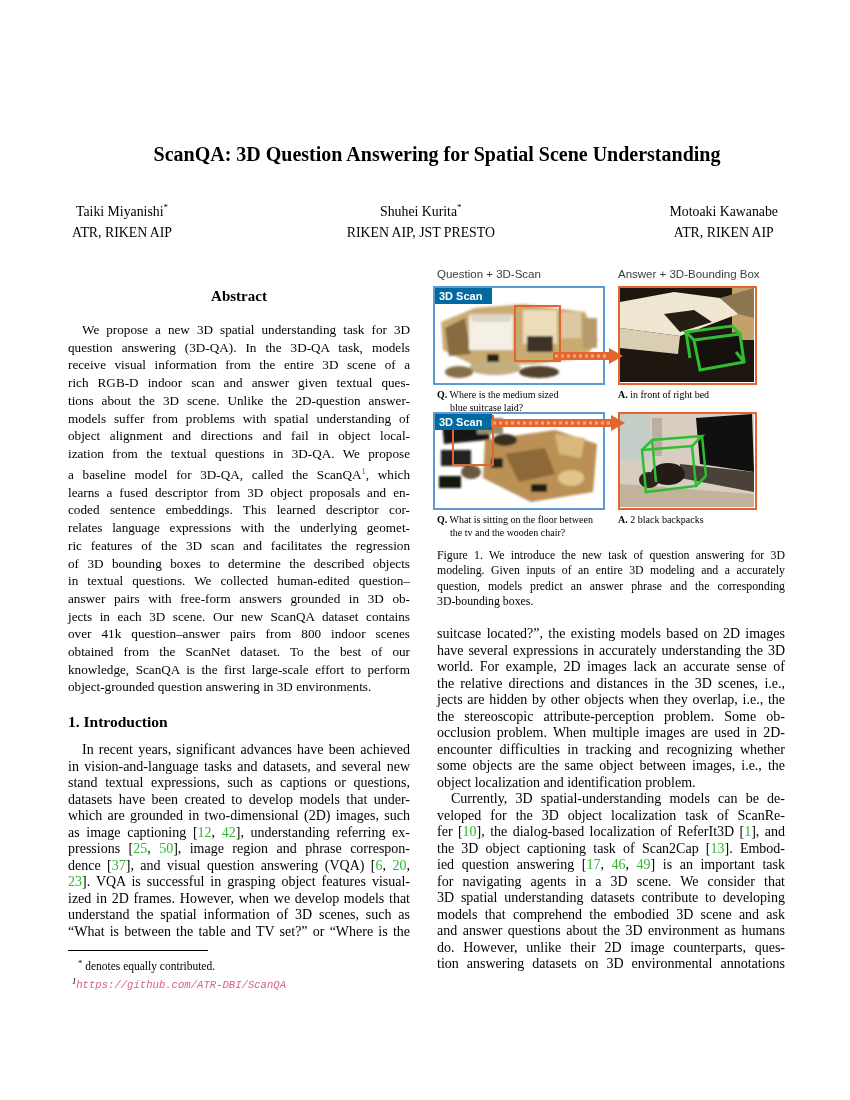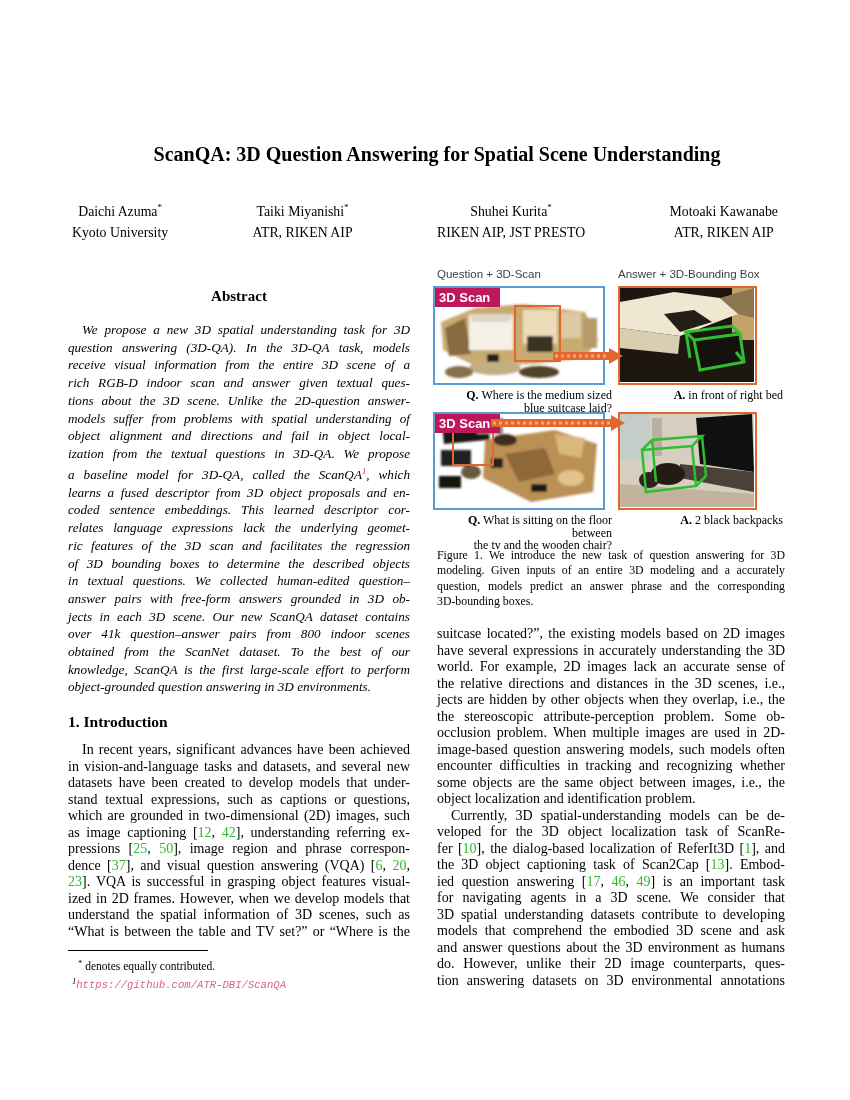--- a/index.html
+++ b/index.html
@@ -9,44 +9,44 @@
          font-size:20px;font-weight:bold;}
   .authors{position:absolute;top:197px;left:72px;width:706px;display:flex;
            justify-content:space-between;}
   .author{text-align:center;font-size:13.8px;line-height:21px;}
   .author sup{font-size:9px;}
   .col{position:absolute;}
   .col-left{left:68px;top:288px;width:342px;}
   .col-right{left:437px;top:268px;width:348px;}
   .sec-heading{font-size:15.5px;font-weight:bold;}
   .abs-heading{text-align:center;font-size:15px;font-weight:bold;margin-bottom:16px;}
-  .abstract .line{font-style:italic;font-size:13.2px;line-height:17.7px;}
+  .abstract .line{font-size:13.2px;line-height:17.7px;}
   .bodytext .line{font-size:14px;line-height:16.5px;}
   .line{text-align:justify;text-align-last:justify;white-space:nowrap;}
   .line.nojust{text-align-last:left;}
   .line.indent{text-indent:14px;}
   .cite{color:#2eb82e;}
   .fnmark{color:#c43c20;font-size:8.5px;}
   .intro-heading{margin-top:17px;margin-bottom:11px;}
   
   .figure{position:relative;height:352px;}
   .fig-label{position:absolute;top:0;font-family:"Liberation Sans",sans-serif;
              font-size:11.5px;color:#3c3c3c;}
   .fig-label.al{left:181px;}
   .imgbox{position:absolute;box-sizing:border-box;overflow:hidden;background:#fff;}
   .scanbox{left:-4px;width:172px;border:2px solid #5b9bd5;}
   .ansbox{left:181px;width:139px;border:2.5px solid #e2662f;}
   .row1{top:18px;height:99px;}
   .row2{top:144px;height:98px;}
-  .scan-badge{position:absolute;top:0;left:0;background:#be185d;color:#fff;
-              font-family:"Liberation Sans",sans-serif;font-size:13px;font-weight:bold;
+  .scan-badge{position:absolute;top:0;left:0;background:#0369a1;color:#fff;
+              font-family:"Liberation Sans",sans-serif;font-size:11px;font-weight:bold;
               padding:2px 10px 2px 4px;z-index:3;}
   .hl-rect{position:absolute;border:2px solid #e2662f;z-index:2;}
   .arrow{position:absolute;z-index:4;}
-  .qa{position:absolute;font-size:12px;line-height:12.6px;text-align:right;}
+  .qa{position:absolute;font-size:10px;line-height:12.6px;}
   .qa .l2{padding-left:13px;}
   .qa b{font-weight:bold;}
   .qa-q{left:0;width:175px;}
   .qa-a{left:181px;width:165px;}
   .qa-row1{top:121px;}
   .qa-row2{top:246px;}
   .fig-caption{position:absolute;top:280px;left:0;width:348px;}
   .fig-caption .line{font-size:11.8px;line-height:15.4px;}
   .paragraph{display:block;}
   
@@ -60,24 +60,20 @@
 </style>
 </head>
 <body>
 
 <div class="page">
 
   <div class="title">ScanQA: 3D Question Answering for Spatial Scene Understanding</div>
 
   <div class="authors">
     <div class="author">
-      <div><span>Daichi Azuma</span><sup>*</sup></div>
-      <div>Kyoto University</div>
-    </div>
-    <div class="author">
       <div><span>Taiki Miyanishi</span><sup>*</sup></div>
       <div>ATR, RIKEN AIP</div>
     </div>
     <div class="author">
       <div><span>Shuhei Kurita</span><sup>*</sup></div>
       <div>RIKEN AIP, JST PRESTO</div>
     </div>
     <div class="author">
       <div><span>Motoaki Kawanabe</span><sup></sup></div>
       <div>ATR, RIKEN AIP</div>
@@ -91,37 +87,37 @@
         <div class="line">question answering (3D-QA). In the 3D-QA task, models</div>
         <div class="line">receive visual information from the entire 3D scene of a</div>
         <div class="line">rich RGB-D indoor scan and answer given textual ques-</div>
         <div class="line">tions about the 3D scene. Unlike the 2D-question answer-</div>
         <div class="line">models suffer from problems with spatial understanding of</div>
         <div class="line">object alignment and directions and fail in object local-</div>
         <div class="line">ization from the textual questions in 3D-QA. We propose</div>
         <div class="line">a baseline model for 3D-QA, called the ScanQA<sup class="fnmark">1</sup>, which</div>
         <div class="line">learns a fused descriptor from 3D object proposals and en-</div>
         <div class="line">coded sentence embeddings. This learned descriptor cor-</div>
-        <div class="line">relates language expressions lack the underlying geomet-</div>
+        <div class="line">relates language expressions with the underlying geomet-</div>
         <div class="line">ric features of the 3D scan and facilitates the regression</div>
         <div class="line">of 3D bounding boxes to determine the described objects</div>
         <div class="line">in textual questions. We collected human-edited question–</div>
         <div class="line">answer pairs with free-form answers grounded in 3D ob-</div>
         <div class="line">jects in each 3D scene. Our new ScanQA dataset contains</div>
         <div class="line">over 41k question–answer pairs from 800 indoor scenes</div>
         <div class="line">obtained from the ScanNet dataset.  To the best of our</div>
         <div class="line">knowledge, ScanQA is the first large-scale effort to perform</div>
         <div class="line nojust">object-grounded question answering in 3D environments.</div>
       </div>
     <div class="sec-heading intro-heading">1. Introduction</div>
     <div class="bodytext paragraph">
         <div class="line indent">In recent years, significant advances have been achieved</div>
         <div class="line">in vision-and-language tasks and datasets, and several new</div>
+        <div class="line">stand textual expressions, such as captions or questions,</div>
         <div class="line">datasets have been created to develop models that under-</div>
-        <div class="line">stand textual expressions, such as captions or questions,</div>
         <div class="line">which are grounded in two-dimensional (2D) images, such</div>
         <div class="line">as image captioning [<span class="cite">12</span>, <span class="cite">42</span>], understanding referring ex-</div>
         <div class="line">pressions [<span class="cite">25</span>, <span class="cite">50</span>], image region and phrase correspon-</div>
         <div class="line">dence [<span class="cite">37</span>], and visual question answering (VQA) [<span class="cite">6</span>, <span class="cite">20</span>,</div>
         <div class="line"><span class="cite">23</span>]. VQA is successful in grasping object features visual-</div>
         <div class="line">ized in 2D frames. However, when we develop models that</div>
         <div class="line">understand the spatial information of 3D scenes, such as</div>
         <div class="line">“What is between the table and TV set?” or “Where is the</div>
       </div>
   </div>
@@ -259,21 +255,20 @@
     </div>
 
     <div class="bodytext paragraph" style="margin-top:6px;">
         <div class="line">suitcase located?”, the existing models based on 2D images</div>
         <div class="line">have several expressions in accurately understanding the 3D</div>
         <div class="line">world.  For example, 2D images lack an accurate sense of</div>
         <div class="line">the relative directions and distances in the 3D scenes, i.e.,</div>
         <div class="line">jects are hidden by other objects when they overlap, i.e., the</div>
         <div class="line">the stereoscopic attribute-perception problem.  Some ob-</div>
         <div class="line">occlusion problem. When multiple images are used in 2D-</div>
-        <div class="line">image-based question answering models, such models often</div>
         <div class="line">encounter difficulties in tracking and recognizing whether</div>
         <div class="line">some objects are the same object between images, i.e., the</div>
         <div class="line nojust">object localization and identification problem.</div>
       </div>
     <div class="bodytext paragraph">
         <div class="line indent">Currently, 3D spatial-understanding models can be de-</div>
         <div class="line">veloped for the 3D object localization task of ScanRe-</div>
         <div class="line">fer [<span class="cite">10</span>], the dialog-based localization of ReferIt3D [<span class="cite">1</span>], and</div>
         <div class="line">the 3D object captioning task of Scan2Cap [<span class="cite">13</span>].  Embod-</div>
         <div class="line">ied question answering  [<span class="cite">17</span>, <span class="cite">46</span>, <span class="cite">49</span>] is an important task</div>

